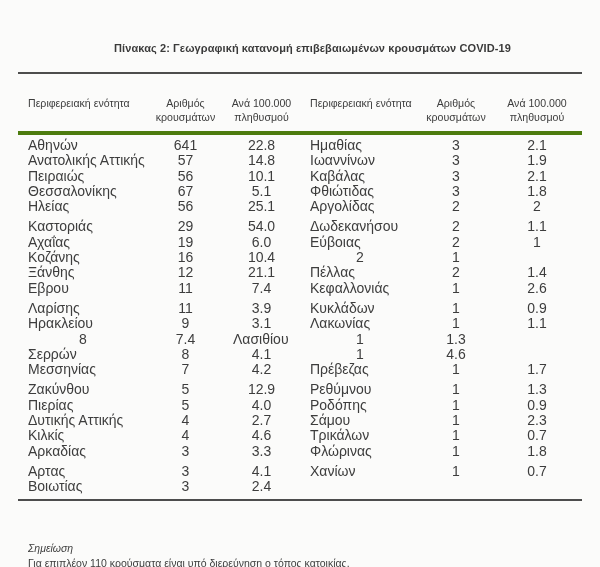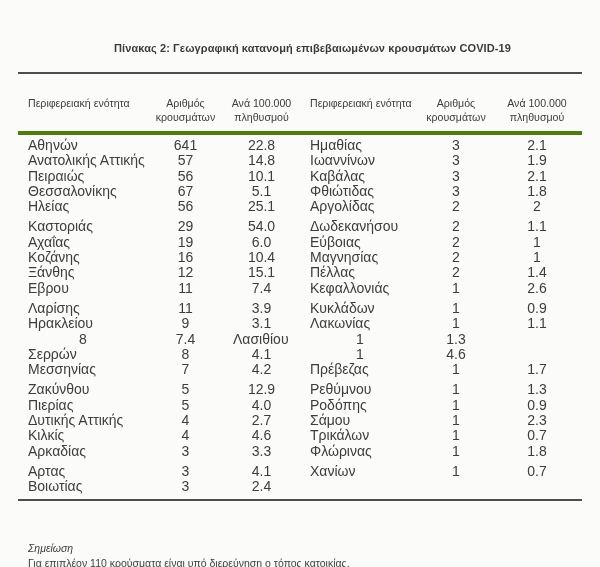--- a/index.html
+++ b/index.html
@@ -138,28 +138,27 @@
           <div class="cell num">19</div>
           <div class="cell num">6.0</div>
           <div class="cell name">Εύβοιας</div>
           <div class="cell num">2</div>
           <div class="cell num">1</div>
         </div>
         <div class="row grid-row">
           <div class="cell name">Κοζάνης</div>
           <div class="cell num">16</div>
           <div class="cell num">10.4</div>
-          <div class="cell name">Μαγνησίας</div>
           <div class="cell num">2</div>
           <div class="cell num">1</div>
         </div>
         <div class="row grid-row">
           <div class="cell name">Ξάνθης</div>
           <div class="cell num">12</div>
-          <div class="cell num">15.1</div>
+          <div class="cell num">21.1</div>
           <div class="cell name">Πέλλας</div>
           <div class="cell num">2</div>
           <div class="cell num">1.4</div>
         </div>
         <div class="row grid-row">
           <div class="cell name">Εβρου</div>
           <div class="cell num">11</div>
           <div class="cell num">7.4</div>
           <div class="cell name">Κεφαλλονιάς</div>
           <div class="cell num">1</div>

